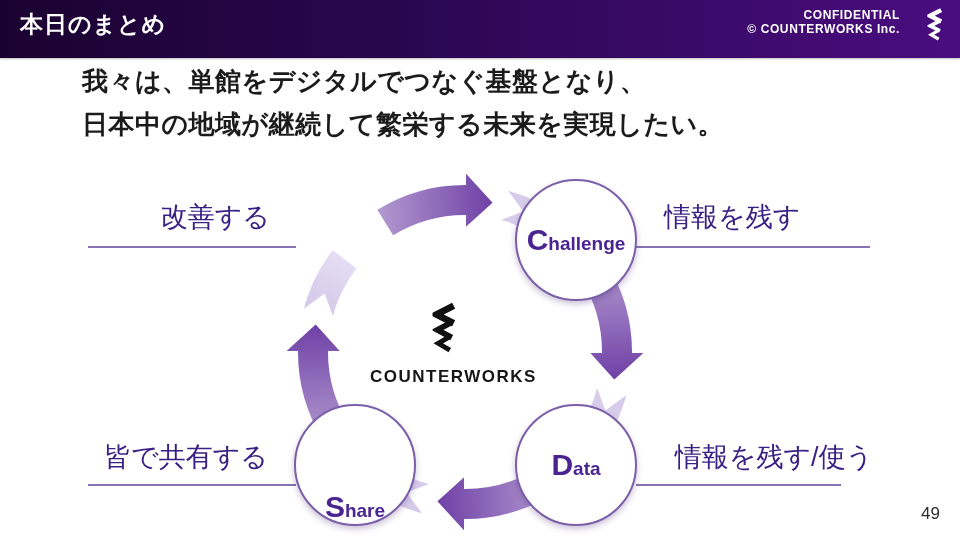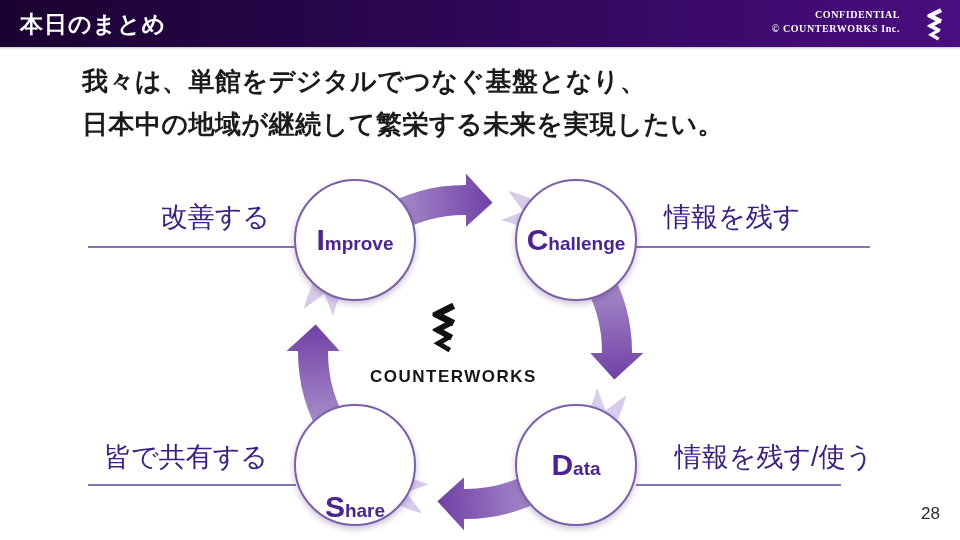--- a/index.html
+++ b/index.html
@@ -10,31 +10,31 @@
     --line-purple:#8873b2;
     --circle-border:#7b5fa8;
   }
   html,body{margin:0;padding:0;background:#e8e8e8;}
   .slide{
     position:relative;width:960px;height:540px;background:#ffffff;overflow:hidden;
     font-family:"Liberation Sans","DejaVu Sans",sans-serif;
   }
   
   .topbar{
-    position:absolute;left:0;top:0;width:960px;height:47px;
+    position:absolute;left:0;top:0;width:960px;height:58px;
     background:linear-gradient(90deg,var(--header-grad-start) 0%,#2c0752 45%,var(--header-grad-end) 100%);
     box-shadow:0 1px 2px rgba(0,0,0,0.25);
   }
   .topbar-title{
     position:absolute;left:20px;top:9px;margin:0;
     color:#ffffff;font-size:23px;font-weight:700;letter-spacing:1px;
   }
   .conf-block{
     position:absolute;right:60px;top:8px;text-align:right;color:#ffffff;
-    font-size:10px;line-height:14px;font-weight:700;letter-spacing:0.6px;font-family:Liberation Serif, serif;
+    font-size:12px;line-height:14px;font-weight:700;letter-spacing:0.6px;
   }
   .mark-header{position:absolute;right:15px;top:7px;width:19px;height:34px;color:#ffffff;}
   
   .main-title{
     position:absolute;left:57px;top:60px;
     font-size:26px;line-height:43px;font-weight:700;color:#1b1b1b;letter-spacing:0.5px;
     white-space:nowrap;
     margin-left:25px;
   }
   
@@ -120,35 +120,32 @@
   <div class="hline line-improve"></div>
   <div class="hline line-challenge"></div>
   <div class="hline line-share"></div>
   <div class="hline line-data"></div>
 
   <div class="jp-label label-improve">改善する</div>
   <div class="jp-label label-challenge">情報を残す</div>
   <div class="jp-label label-data">情報を残す/使う</div>
   <div class="jp-label label-share">皆で共有する</div>
 
-  <div class="node node-improve">
-    <span class="node-text"><span class="initial">I</span><span>mprove</span></span>
-  </div>
   <div class="node node-challenge">
     <span class="node-text"><span class="initial">C</span><span>hallenge</span></span>
   </div>
   <div class="node node-data">
     <span class="node-text"><span class="initial">D</span><span>ata</span></span>
   </div>
   <div class="node node-share">
     <span class="node-text"><span class="initial">S</span><span>hare</span></span>
   </div>
 
   <div class="center-logo">
     <svg class="mark-center" viewBox="0 0 26 54" aria-hidden="true">
       <use href="#cw-mark"></use>
     </svg>
     <div class="center-logo-text">COUNTERWORKS</div>
   </div>
 
-  <div class="page-num">28</div>
+  <div class="page-num">49</div>
 
 </div>
 
 </body></html>

